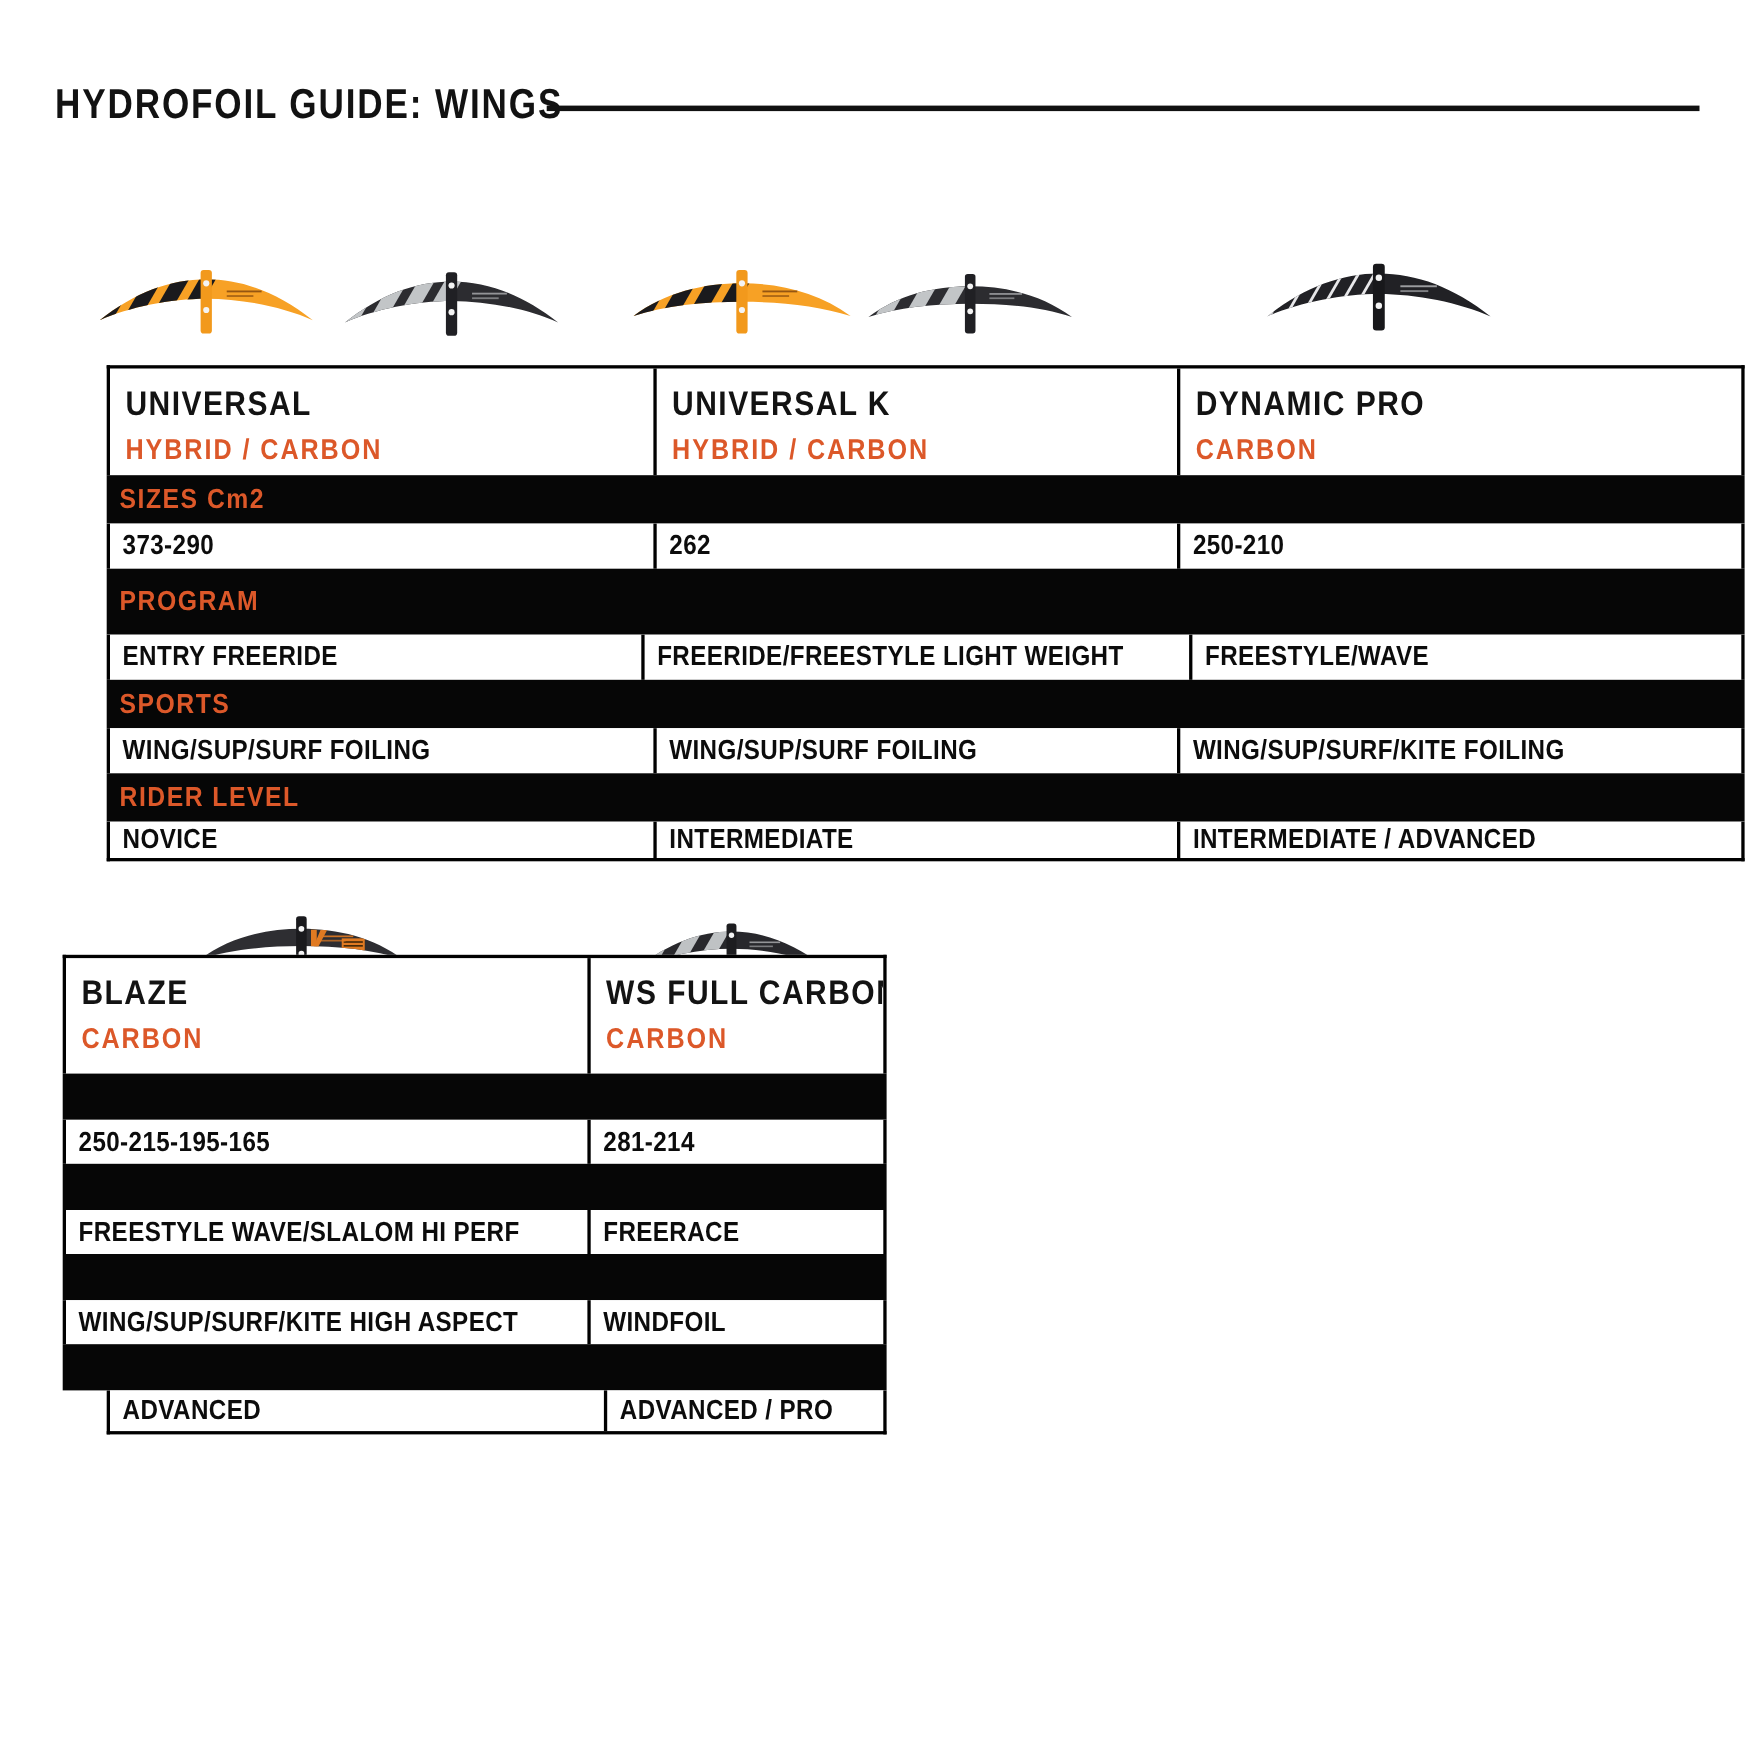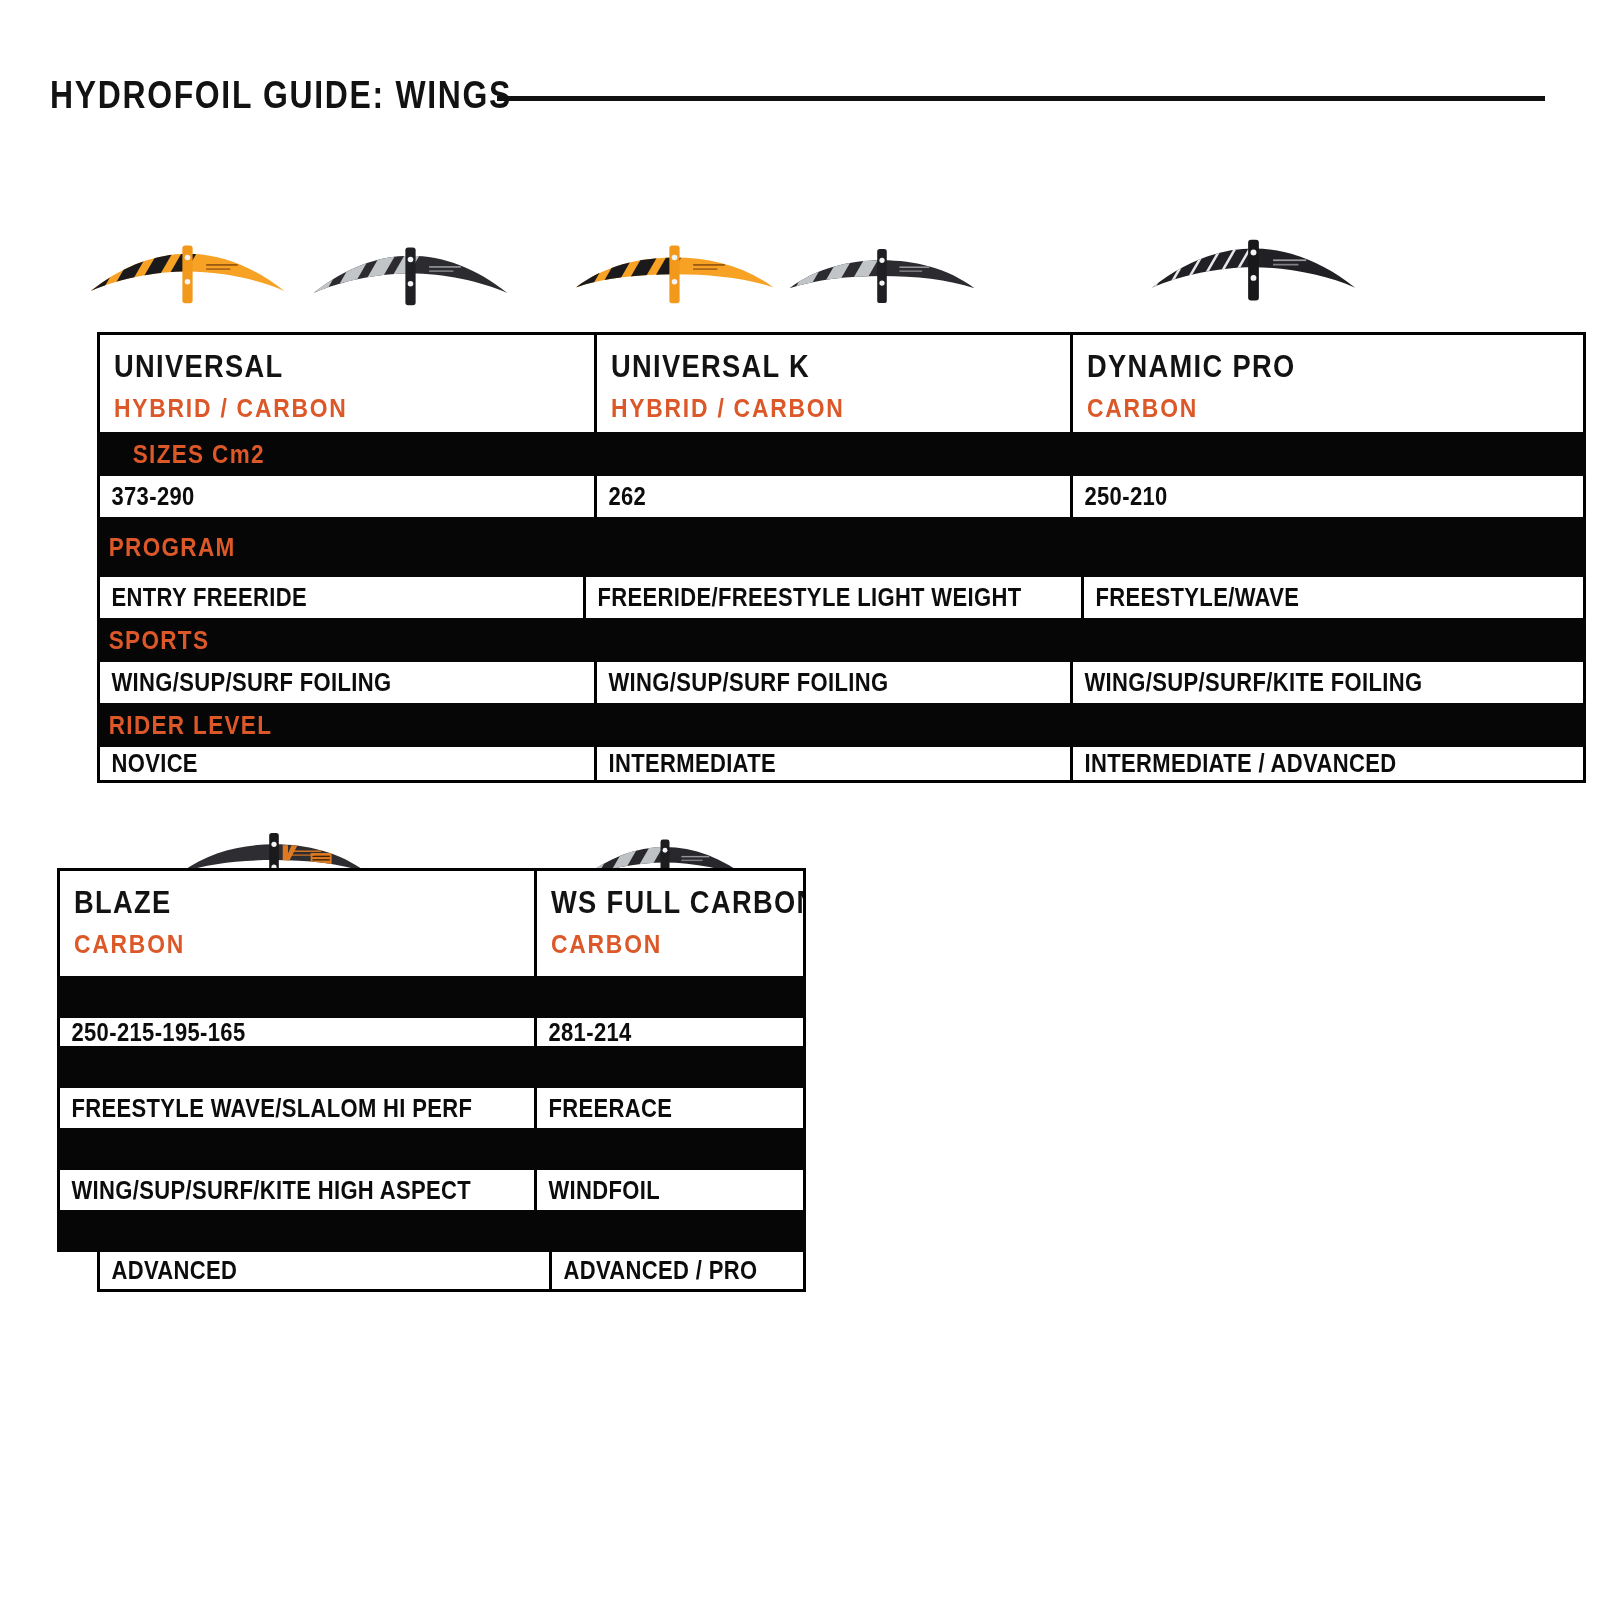--- a/index.html
+++ b/index.html
@@ -200,21 +200,21 @@
         </div>
         <div class="cell">
           <div class="prod-name">UNIVERSAL K</div>
           <div class="prod-mat">HYBRID / CARBON</div>
         </div>
         <div class="cell">
           <div class="prod-name">DYNAMIC PRO</div>
           <div class="prod-mat">CARBON</div>
         </div>
       </div>
-      <div class="band" style="height: 44px; padding-left: 24px;">
+      <div class="band" style="height: 44px;">
         <span>SIZES Cm2</span>
       </div>
       <div class="t-row vals" style="grid-template-columns: 496fr 478fr 515fr; height: 41px;">
         <div class="vcell">
           <span>373-290</span>
         </div>
         <div class="vcell">
           <span>262</span>
         </div>
         <div class="vcell">
@@ -269,21 +269,21 @@
         <div class="cell">
           <div class="prod-name">BLAZE</div>
           <div class="prod-mat">CARBON</div>
         </div>
         <div class="cell">
           <div class="prod-name">WS FULL CARBON</div>
           <div class="prod-mat">CARBON</div>
         </div>
       </div>
       <div class="band" style="height: 42px;"></div>
-      <div class="t-row vals" style="grid-template-columns: 478fr 271fr; height: 28px;">
+      <div class="t-row vals" style="grid-template-columns: 478fr 271fr; height: 40px;">
         <div class="vcell">
           <span>250-215-195-165</span>
         </div>
         <div class="vcell">
           <span>281-214</span>
         </div>
       </div>
       <div class="band" style="height: 42px;"></div>
       <div class="t-row vals" style="grid-template-columns: 478fr 271fr; height: 40px;">
         <div class="vcell">

